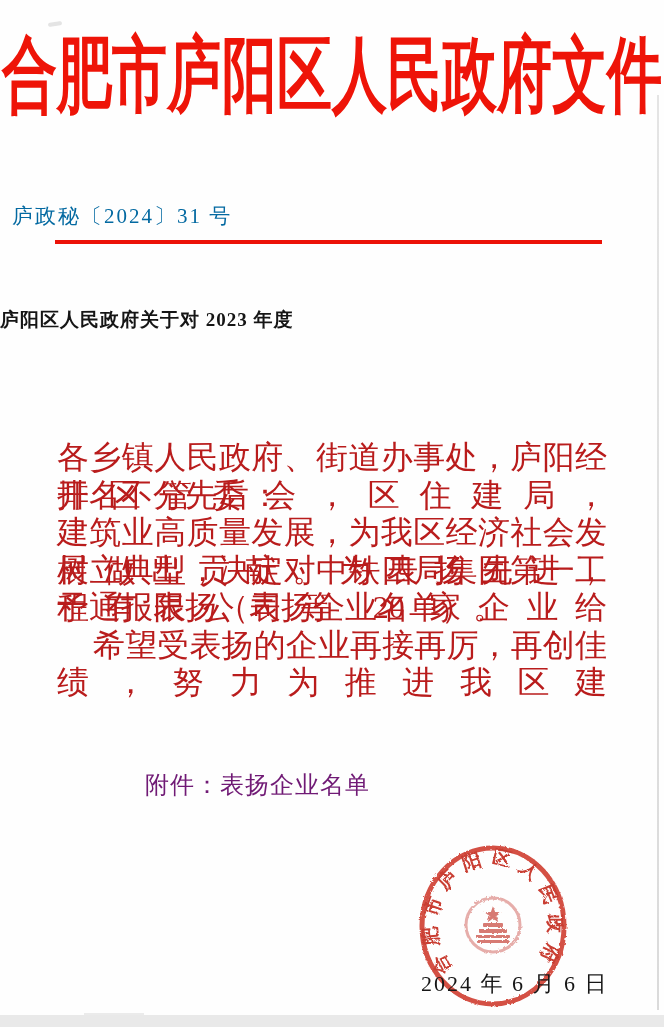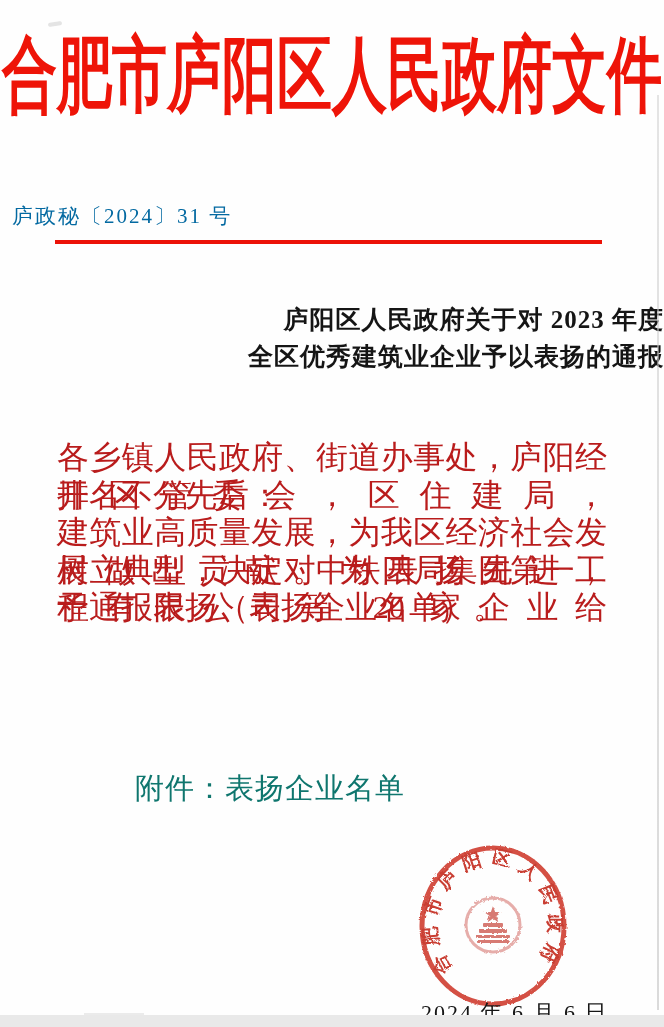--- a/index.html
+++ b/index.html
@@ -23,42 +23,42 @@
   .doc-number {
     position:absolute; top:202px; left:0; width:100%;
     text-align:left; font-size:21px; letter-spacing:2px; color:#0369a1;padding-left:12px;
   }
   .red-rule {
     position:absolute; top:240px; left:55px; width:547px; height:4px;
     background:#ec1208;
   }
   .doc-title {
     position:absolute; top:301px; left:0; width:100%;
-    text-align:right; font-weight:bold; font-size:25px; line-height:37px;
+    text-align:left; font-weight:bold; font-size:19px; line-height:37px;
     letter-spacing:1px; color:#151515;
   }
   .body-text {
     position:absolute; top:439px; left:57px; width:550px;
     font-size:32px; color:#b91c1c;
   }
   .bl { height:37.5px; line-height:37.5px; }
   .jl { text-align:justify; text-align-last:justify; }
   .ind { text-indent:36px; }
   .ind8 { padding-left:40px; }
   .attachment {
-    position:absolute; top:769px; left:135px;
-    font-size:29px; letter-spacing:1px; color:#0f766e;
+    position:absolute; top:769px; left:145px;
+    font-size:24px; letter-spacing:1px; color:#701a75;
   }
   .seal {
     position:absolute; left:413px; top:841px; width:164px; height:172px;
     opacity:0.9; pointer-events:none;
   }
   .issue-date {
     position:absolute; left:421px; top:969px;
-    font-size:22px; letter-spacing:2px; color:#161616; z-index:3;margin-top:29px;
+    font-size:22px; letter-spacing:2px; color:#161616; z-index:3;
   }
   
   .edge-right {
     position:absolute; left:657px; top:95px; width:2px; height:915px;
     background:linear-gradient(#cfcfcf,#bdbdbd); opacity:.55;
   }
   .speck-top {
     position:absolute; left:48px; top:22px; width:14px; height:4px;
     background:#c9c9c9; opacity:.5; border-radius:2px; transform:rotate(-8deg);
   }
@@ -73,29 +73,29 @@
 <div class="page">
 
   <div class="letterhead">合肥市庐阳区人民政府文件</div>
 
   <div class="doc-number">庐政秘〔2024〕31 号</div>
 
   <div class="red-rule"></div>
 
   <div class="doc-title">
     <div>庐阳区人民政府关于对 2023 年度</div>
-    <div>全区优秀建筑业企业予以表扬的通报</div>
   </div>
 
   <div class="body-text">
     <div class="bl jl">各乡镇人民政府、街道办事处，庐阳经开区管委会，区住建局，</div>
     <div class="bl">排名不分先后：</div>
     <div class="bl jl">建筑业高质量发展，为我区经济社会发展做出贡献。为表扬先进，</div>
     <div class="bl jl">树立典型，决定对中铁四局集团第一工程有限公司等 20 家企业给</div>
     <div class="bl">予通报表扬（表扬企业名单）。</div>
+    <div class="bl jl ind">希望受表扬的企业再接再厉，再创佳绩，努力为推进我区建</div>
   </div>
 
   <div class="attachment">附件：表扬企业名单</div>
 
   <svg class="seal" viewBox="0 0 164 172" xmlns="http://www.w3.org/2000/svg">
     <defs>
       <filter id="stampRough" x="-10%" y="-10%" width="120%" height="120%">
         <feTurbulence type="fractalNoise" baseFrequency="0.35" numOctaves="2" result="n"></feTurbulence>
         <feDisplacementMap in="SourceGraphic" in2="n" scale="3"></feDisplacementMap>
       </filter>

